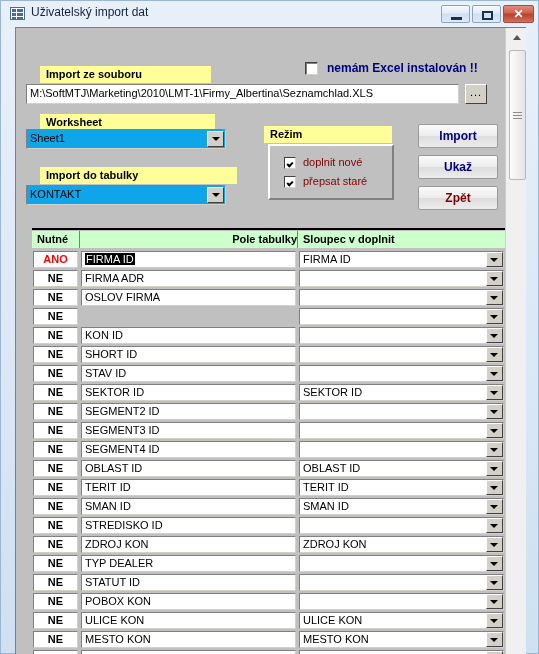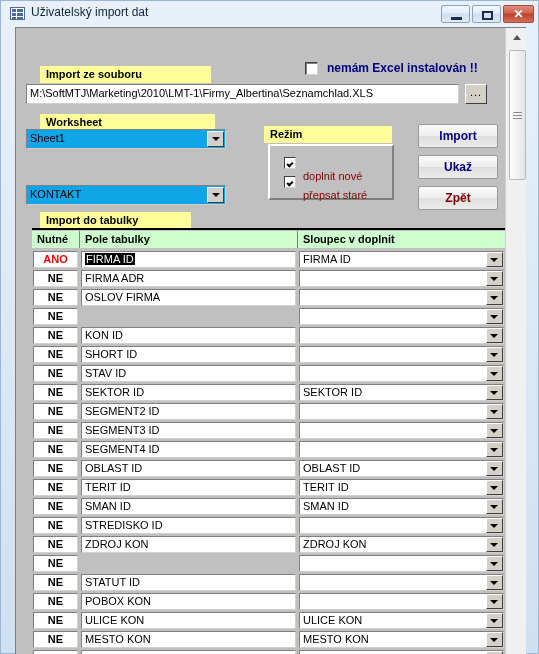--- a/index.html
+++ b/index.html
@@ -271,21 +271,21 @@
     content: "";
     position: absolute;
     left: 2px; top: 4px;
     width: 4px; height: 2px;
     border-left: 2px solid #000;
     border-bottom: 2px solid #000;
     transform: rotate(-45deg);
   }
   .cbrow .clabel {
     position: absolute;
-    left: 19px; top: 14px;
+    left: 19px; top: 0;
     font-size: 11px;
     color: #800000;
     white-space: nowrap;
   }
 
   
   .action-btn {
     position: absolute;
     width: 80px; height: 24px;
     background: linear-gradient(to bottom, #fbfbfb 0%, #ededed 48%, #dedede 52%, #ececec 100%);
@@ -326,21 +326,21 @@
     background: #ccffcc;
     font-size: 11px;
     font-weight: bold;
     color: #000;
     line-height: 17px;
     padding-left: 5px;
     white-space: nowrap;
     border-right: 1px solid #808080;
   }
   .gh-nutne { left: 0; width: 48px; }
-  .gh-pole  { left: 48px; width: 218px; }
+  .gh-pole  { left: 48px; width: 218px; text-align: right; }
   .gh-slou  { left: 266px; width: 207px; border-right: none; }
 
   .grow {
     position: absolute;
     left: 0; height: 19px;
     width: 473px;
   }
   .cell-nutne {
     position: absolute;
     left: 1px; top: 1px;
@@ -452,21 +452,21 @@
 
       <div id="no-excel-box"></div>
       <div id="no-excel-text">nemám Excel instalován !!</div>
 
       <div class="yellow-label" style="left:24px; top:86px; width:175px;">Worksheet</div>
       <div class="combo-wrap" style="left:10px; top:101px; width:200px; height:20px;">
         <span class="ctext">Sheet1</span>
         <span class="cbtn"></span>
       </div>
 
-      <div class="yellow-label" style="left:24px; top:139px; width:151px;margin-top:45px;">Import do tabulky</div>
+      <div class="yellow-label" style="left:24px; top:139px; width:197px;">Import do tabulky</div>
       <div class="combo-wrap" style="left:10px; top:157px; width:200px; height:20px;">
         <span class="ctext">KONTAKT</span>
         <span class="cbtn"></span>
       </div>
 
       <div class="yellow-label" id="rezim-label">Režim</div>
       <div id="rezim-group">
         <div class="cbrow" style="top:10px;">
           <span class="cbox"></span>
           <span class="clabel">doplnit nové</span>
@@ -612,20 +612,21 @@
           <div class="grow" style="top: 304px;">
             <div class="cell-nutne">NE</div>
             <div class="cell-pole">ZDROJ KON</div>
             <div class="cell-slou">
               <span class="stext">ZDROJ KON</span>
               <span class="sbtn"></span>
             </div>
           </div>
           <div class="grow" style="top: 323px;">
             <div class="cell-nutne">NE</div>
+            <div class="cell-pole">TYP DEALER</div>
             <div class="cell-slou">
               <span class="stext"></span>
               <span class="sbtn"></span>
             </div>
           </div>
           <div class="grow" style="top: 342px;">
             <div class="cell-nutne">NE</div>
             <div class="cell-pole">STATUT ID</div>
             <div class="cell-slou">
               <span class="stext"></span>

